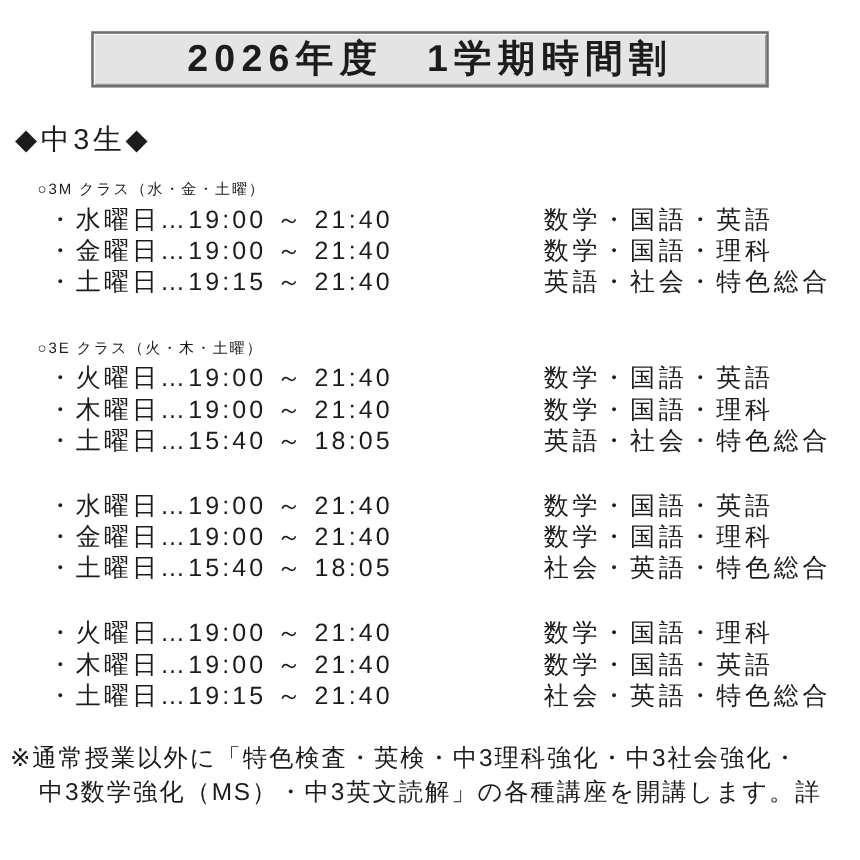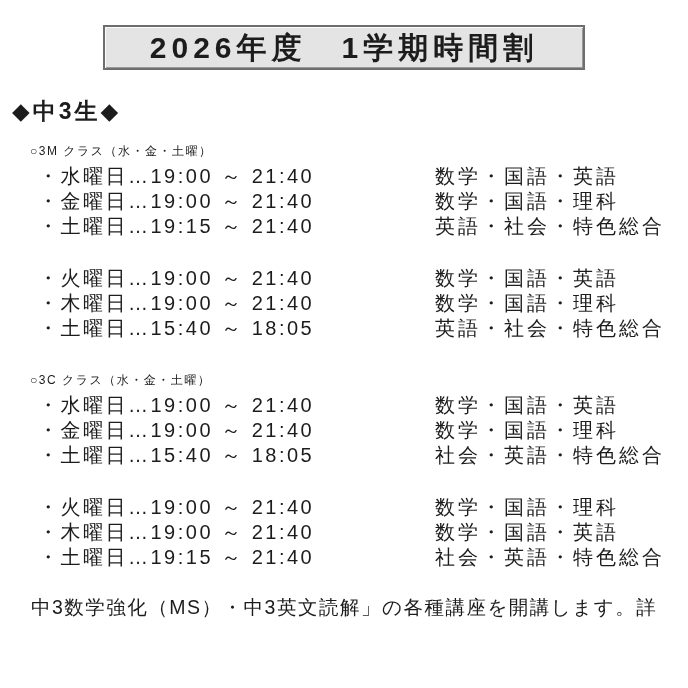--- a/index.html
+++ b/index.html
@@ -15,36 +15,36 @@
     overflow: hidden;
   }
   .page {
     position: relative;
     width: 688px;
     height: 688px;
   }
   .title-box {
     box-sizing: border-box;
     margin: 25px auto 0 auto;
-    width: 482px;
+    width: 542px;
     height: 45px;
     background: #e4e4e4;
     border: 2px solid #6e6e6e;
     box-shadow: inset 1px 1px 0 #fafafa, inset -1px -1px 0 #9a9a9a;
     font-size: 30px;
     font-weight: bold;
     letter-spacing: 5px;
     text-align: center;
     line-height: 42px;
     white-space: nowrap;
   }
   .grade-heading {
     margin: 26px 0 12px 12px;
     font-size: 23px;
-    font-weight: bold;
+    font-weight: normal;
     letter-spacing: 3px;
   }
   .class-section {
     margin: 0 0 0 30px;
   }
   .class-section.first {
     margin-top: 6px;
   }
   .class-section + .class-section {
     margin-top: 27px;
@@ -98,36 +98,36 @@
       <span class="sched">・金曜日…19:00 ～ 21:40</span>
       <span class="subj">数学・国語・理科</span>
     </div>
     <div class="row">
       <span class="sched">・土曜日…19:15 ～ 21:40</span>
       <span class="subj">英語・社会・特色総合</span>
     </div>
   </section>
 
   <section class="class-section">
+    <div class="class-header">○3E クラス（火・木・土曜）</div>
     <div class="row">
       <span class="sched">・火曜日…19:00 ～ 21:40</span>
       <span class="subj">数学・国語・英語</span>
     </div>
     <div class="row">
       <span class="sched">・木曜日…19:00 ～ 21:40</span>
       <span class="subj">数学・国語・理科</span>
     </div>
     <div class="row">
       <span class="sched">・土曜日…15:40 ～ 18:05</span>
       <span class="subj">英語・社会・特色総合</span>
     </div>
   </section>
 
   <section class="class-section">
-    <div class="class-header">○3C クラス（水・金・土曜）</div>
     <div class="row">
       <span class="sched">・水曜日…19:00 ～ 21:40</span>
       <span class="subj">数学・国語・英語</span>
     </div>
     <div class="row">
       <span class="sched">・金曜日…19:00 ～ 21:40</span>
       <span class="subj">数学・国語・理科</span>
     </div>
     <div class="row">
       <span class="sched">・土曜日…15:40 ～ 18:05</span>
@@ -144,17 +144,18 @@
       <span class="sched">・木曜日…19:00 ～ 21:40</span>
       <span class="subj">数学・国語・英語</span>
     </div>
     <div class="row">
       <span class="sched">・土曜日…19:15 ～ 21:40</span>
       <span class="subj">社会・英語・特色総合</span>
     </div>
   </section>
 
   <div class="note">
+    <div>※通常授業以外に「特色検査・英検・中3理科強化・中3社会強化・</div>
     <div class="cont">中3数学強化（MS）・中3英文読解」の各種講座を開講します。詳</div>
 
   </div>
 
 </div>
 
 </body></html>

